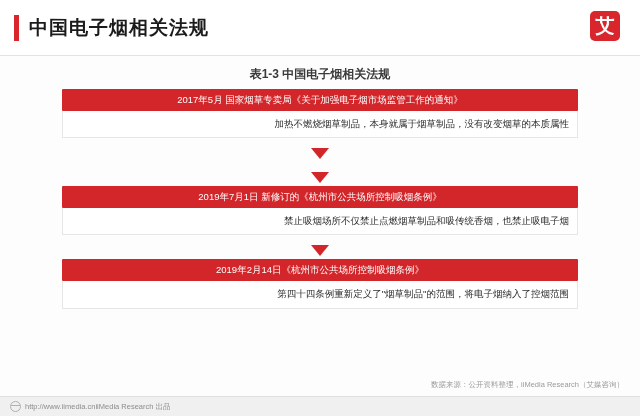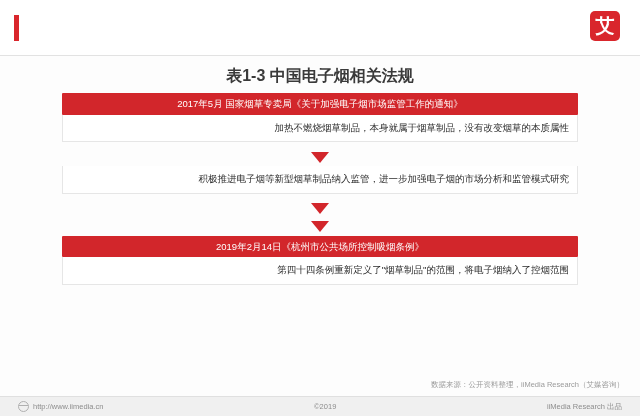--- a/index.html
+++ b/index.html
@@ -83,21 +83,21 @@
 
   
   .content {
     position: relative;
     height: 360px;
     padding: 8px 0 0 0;
     box-sizing: border-box;
   }
   .table-caption {
     text-align: center;
-    font-size: 16px;
+    font-size: 12px;
     color: #3a3a3a;
     font-weight: bold;
     margin: 2px 0 6px 0;
   }
   .flow {
     width: 516px;
     margin: 0 auto;
     position: relative;
   }
   .block {
@@ -151,21 +151,21 @@
     position: absolute;
     left: 0;
     bottom: 0;
     width: 100%;
     height: 20px;
     background: #f0f0f0;
     border-top: 1px solid #e0e0e0;
     display: flex;
     align-items: center;
     box-sizing: border-box;
-    padding: 0 18px;
+    padding: 0 10px;
     font-size: 7.5px;
     color: #8d8d8d;
   }
   .footer-left { flex: 0 0 auto; display: flex; align-items: center; }
   .footer-center { flex: 1 1 auto; text-align: center; }
   .footer-right { flex: 0 0 auto; }
   .globe-icon {
     display: inline-block;
     width: 9px;
     height: 9px;
@@ -181,64 +181,67 @@
     border-top: 1px solid #b0b0b0;
   }
 </style>
 </head>
 <body>
 
 <div class="page">
 
   <div class="header">
     <div class="title-bar"></div>
+    <div class="page-title">中国电子烟相关法规</div>
     <div class="brand">
       <div class="brand-mark">艾</div>
     </div>
   </div>
 
   <div class="content">
 
     <div class="table-caption">表1-3 中国电子烟相关法规</div>
 
     <div class="flow">
 
       <div class="block">
         <div class="block-head">2017年5月 国家烟草专卖局《关于加强电子烟市场监管工作的通知》</div>
         <div class="block-body">加热不燃烧烟草制品，本身就属于烟草制品，没有改变烟草的本质属性</div>
       </div>
       <div class="arrow-wrap">
         <div class="arrow"></div>
       </div>
 
       <div class="block">
-        <div class="block-body">积极推进电子烟等新型烟草制品纳入监管，进一步加强电子烟的市场分析和监管模式研究</div>
       </div>
       <div class="arrow-wrap">
         <div class="arrow"></div>
       </div>
 
+      <div class="block">
+        <div class="block-head">2019年7月1日 新修订的《杭州市公共场所控制吸烟条例》</div>
+        <div class="block-body">禁止吸烟场所不仅禁止点燃烟草制品和吸传统香烟，也禁止吸电子烟</div>
+      </div>
       <div class="arrow-wrap">
         <div class="arrow"></div>
       </div>
 
       <div class="block">
         <div class="block-head">2019年2月14日《杭州市公共场所控制吸烟条例》</div>
         <div class="block-body">第四十四条例重新定义了"烟草制品"的范围，将电子烟纳入了控烟范围</div>
       </div>
 
     </div>
 
     <div class="source">
       <div>数据来源：公开资料整理，iiMedia Research（艾媒咨询）</div>
     </div>
 
     <div class="footer">
       <div class="footer-left">
         <span class="globe-icon"></span>
         <span>http://www.iimedia.cn</span>
       </div>
-      <div class="footer-center">©2019</div>
       <div class="footer-right">iiMedia Research 出品</div>
     </div>
 
   </div>
 </div>
 
 </body></html>

